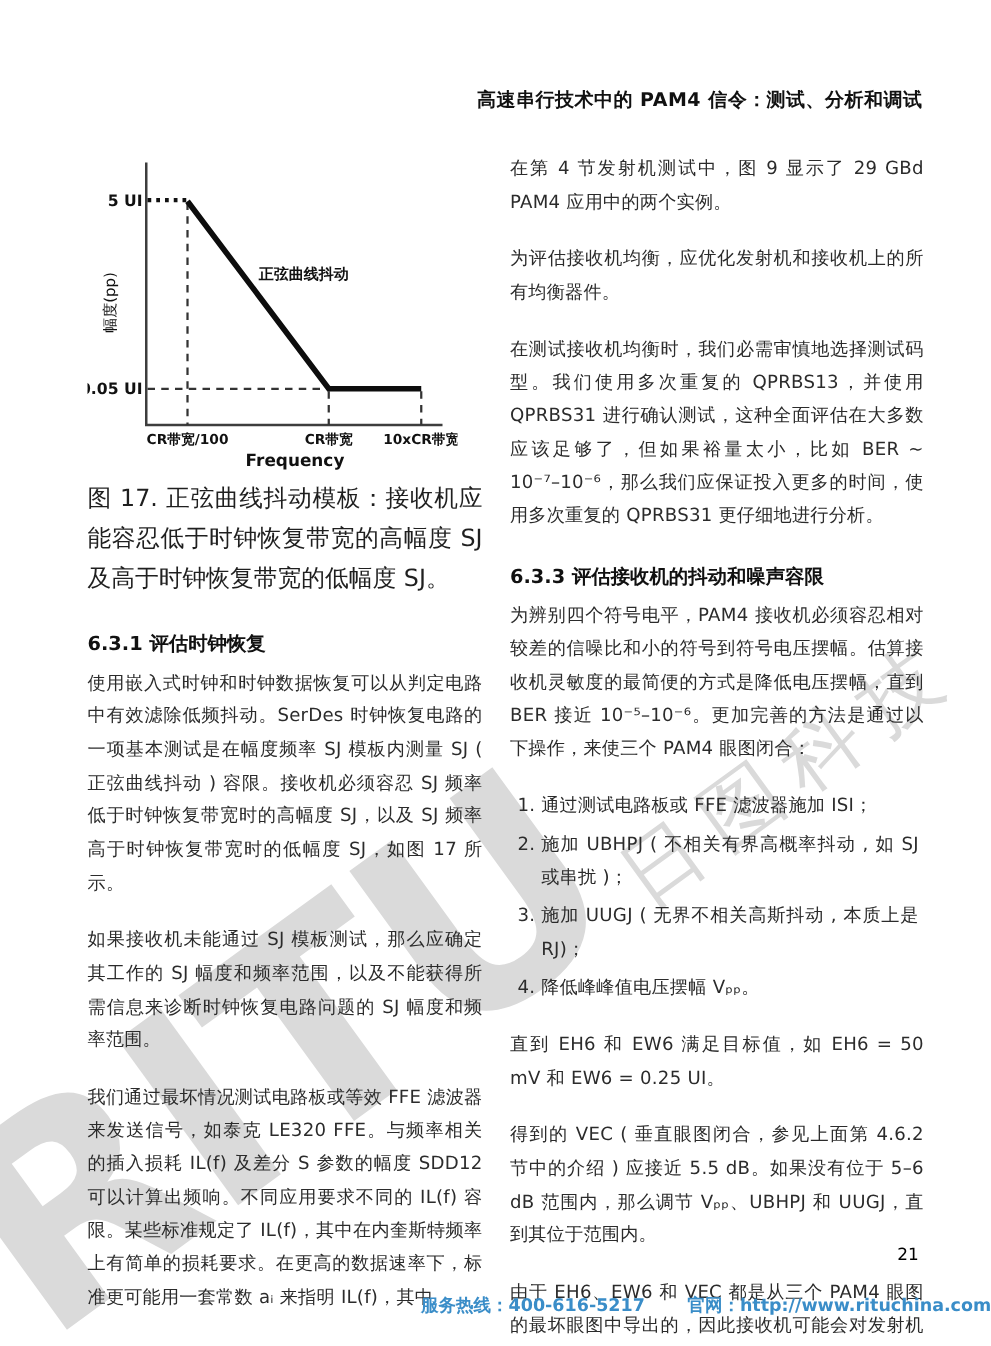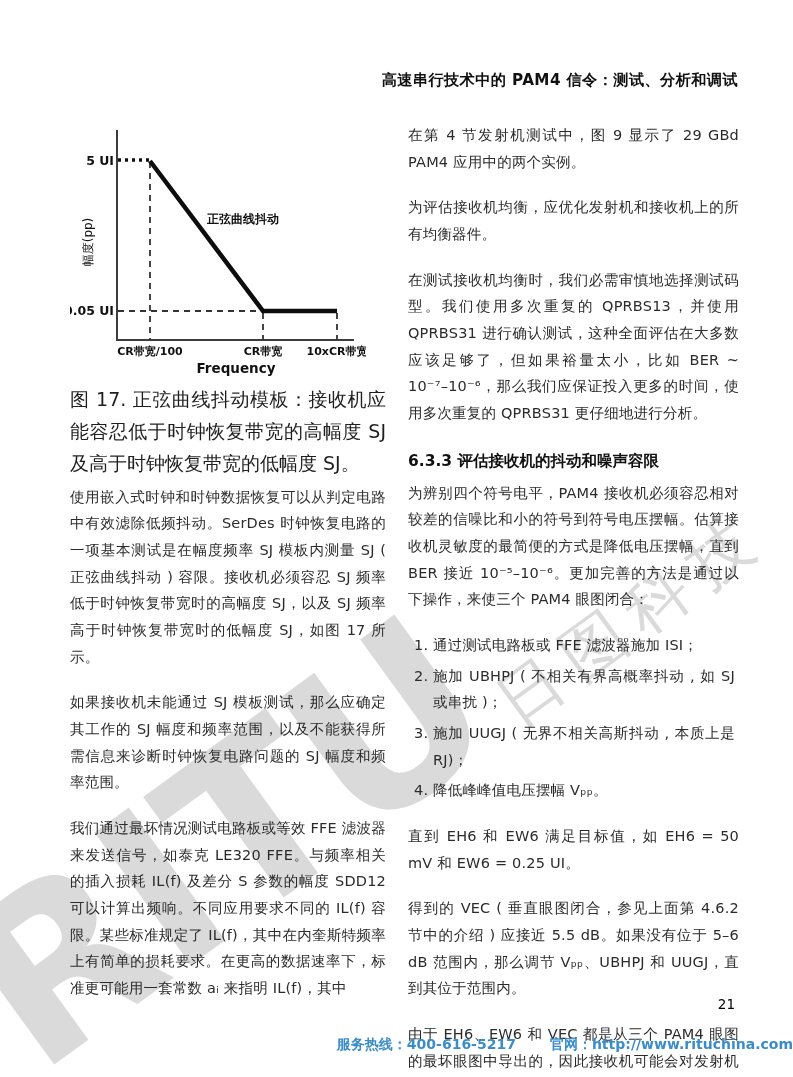--- a/index.html
+++ b/index.html
@@ -94,20 +94,21 @@
           <text x="193" y="233" font-size="11" font-weight="600" text-anchor="middle">CR带宽</text>
           <text x="267" y="233" font-size="11" font-weight="600" text-anchor="middle">10xCR带宽</text>
 
           <text x="166" y="251" font-size="13.5" font-weight="bold" text-anchor="middle">Frequency</text>
           <text x="22" y="120" font-size="12" text-anchor="middle" transform="rotate(-90 22 120)">幅度(pp)</text>
           <text x="137" y="101" font-size="12" font-weight="bold">正弦曲线抖动</text>
         </svg>
         <p class="fig-caption">图 17. 正弦曲线抖动模板：接收机应能容忍低于时钟恢复带宽的高幅度 SJ 及高于时钟恢复带宽的低幅度 SJ。</p>
       </div>
 
+      <h3 class="sec-h">6.3.1 评估时钟恢复</h3>
       <p class="body-text">使用嵌入式时钟和时钟数据恢复可以从判定电路中有效滤除低频抖动。SerDes 时钟恢复电路的一项基本测试是在幅度频率 SJ 模板内测量 SJ ( 正弦曲线抖动 ) 容限。接收机必须容忍 SJ 频率低于时钟恢复带宽时的高幅度 SJ，以及 SJ 频率高于时钟恢复带宽时的低幅度 SJ，如图 17 所示。</p>
       <p class="body-text">如果接收机未能通过 SJ 模板测试，那么应确定其工作的 SJ 幅度和频率范围，以及不能获得所需信息来诊断时钟恢复电路问题的 SJ 幅度和频率范围。</p>
 
       <p class="body-text"><span>我们通过最坏情况测试电路板或等效 FFE 滤波器来发送信号，如泰克 LE320 FFE。与频率相关的插入损耗 IL(f) 及差分 S 参数的幅度 SDD12 可以计算出频响。不同应用要求不同的 IL(f) 容限。某些标准规定了 IL(f)，其中在内奎斯特频率上有简单的损耗要求。在更高的数据速率下，标准更可能用一套常数 aᵢ 来指明 IL(f)，其中 </span></p>
     </div>
 
     <div class="col col-right">
       <p class="body-text">在第 4 节发射机测试中，图 9 显示了 29 GBd PAM4 应用中的两个实例。</p>
       <p class="body-text">为评估接收机均衡，应优化发射机和接收机上的所有均衡器件。</p>
       <p class="body-text">在测试接收机均衡时，我们必需审慎地选择测试码型。我们使用多次重复的 QPRBS13，并使用 QPRBS31 进行确认测试，这种全面评估在大多数应该足够了，但如果裕量太小，比如 BER ~ 10⁻⁷–10⁻⁶，那么我们应保证投入更多的时间，使用多次重复的 QPRBS31 更仔细地进行分析。</p>

